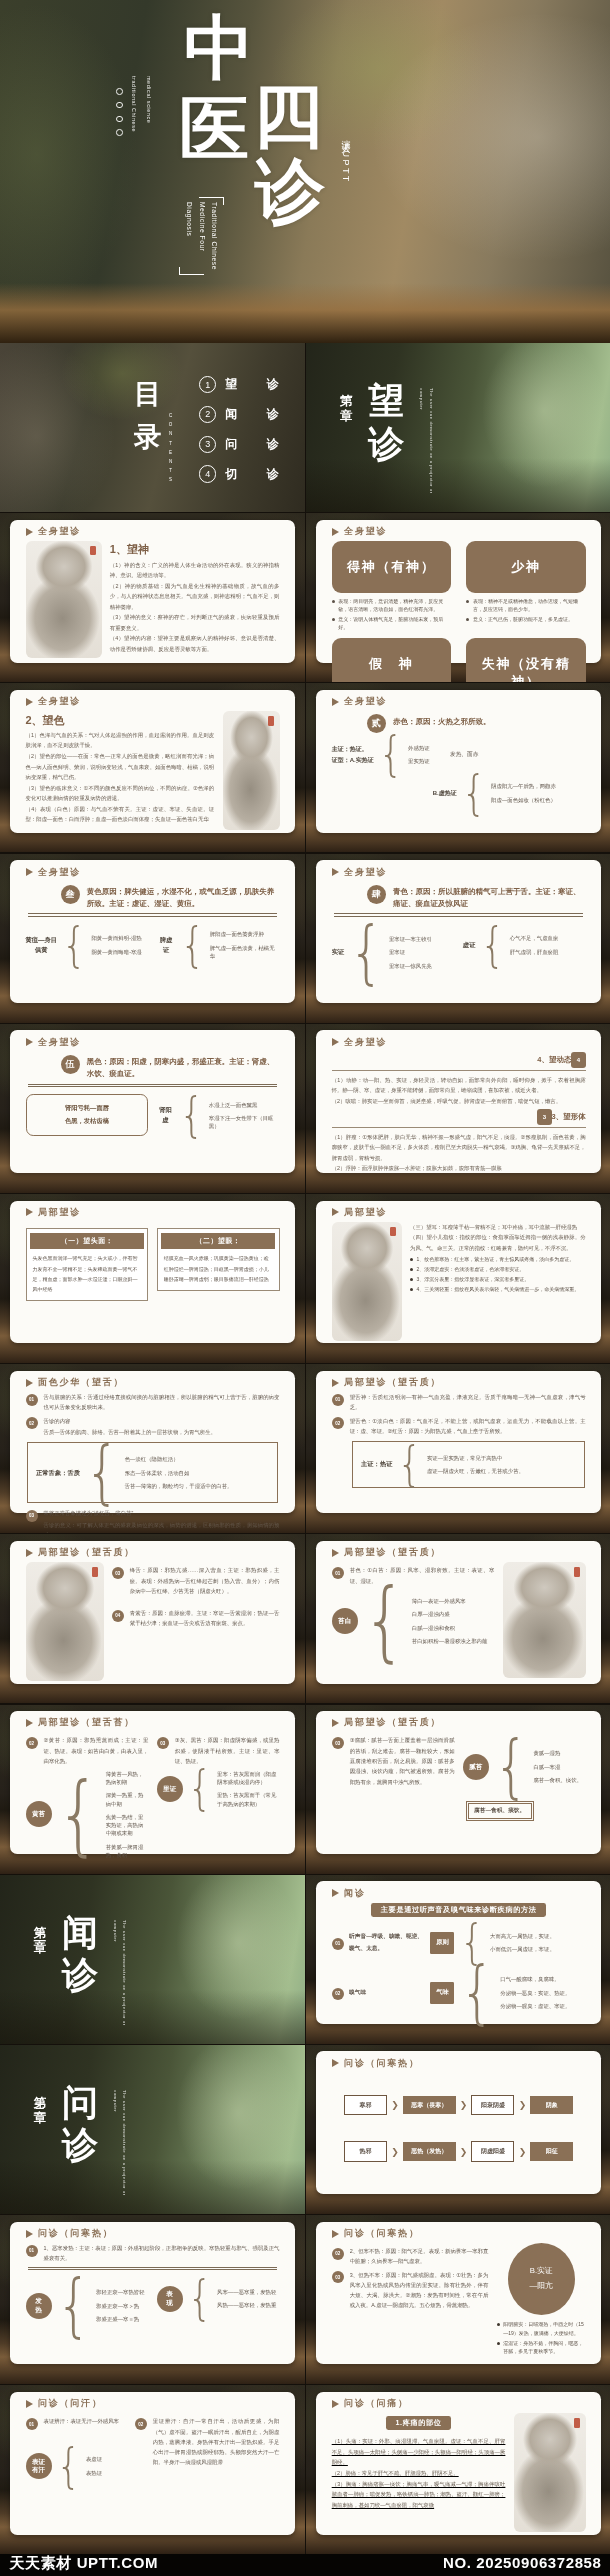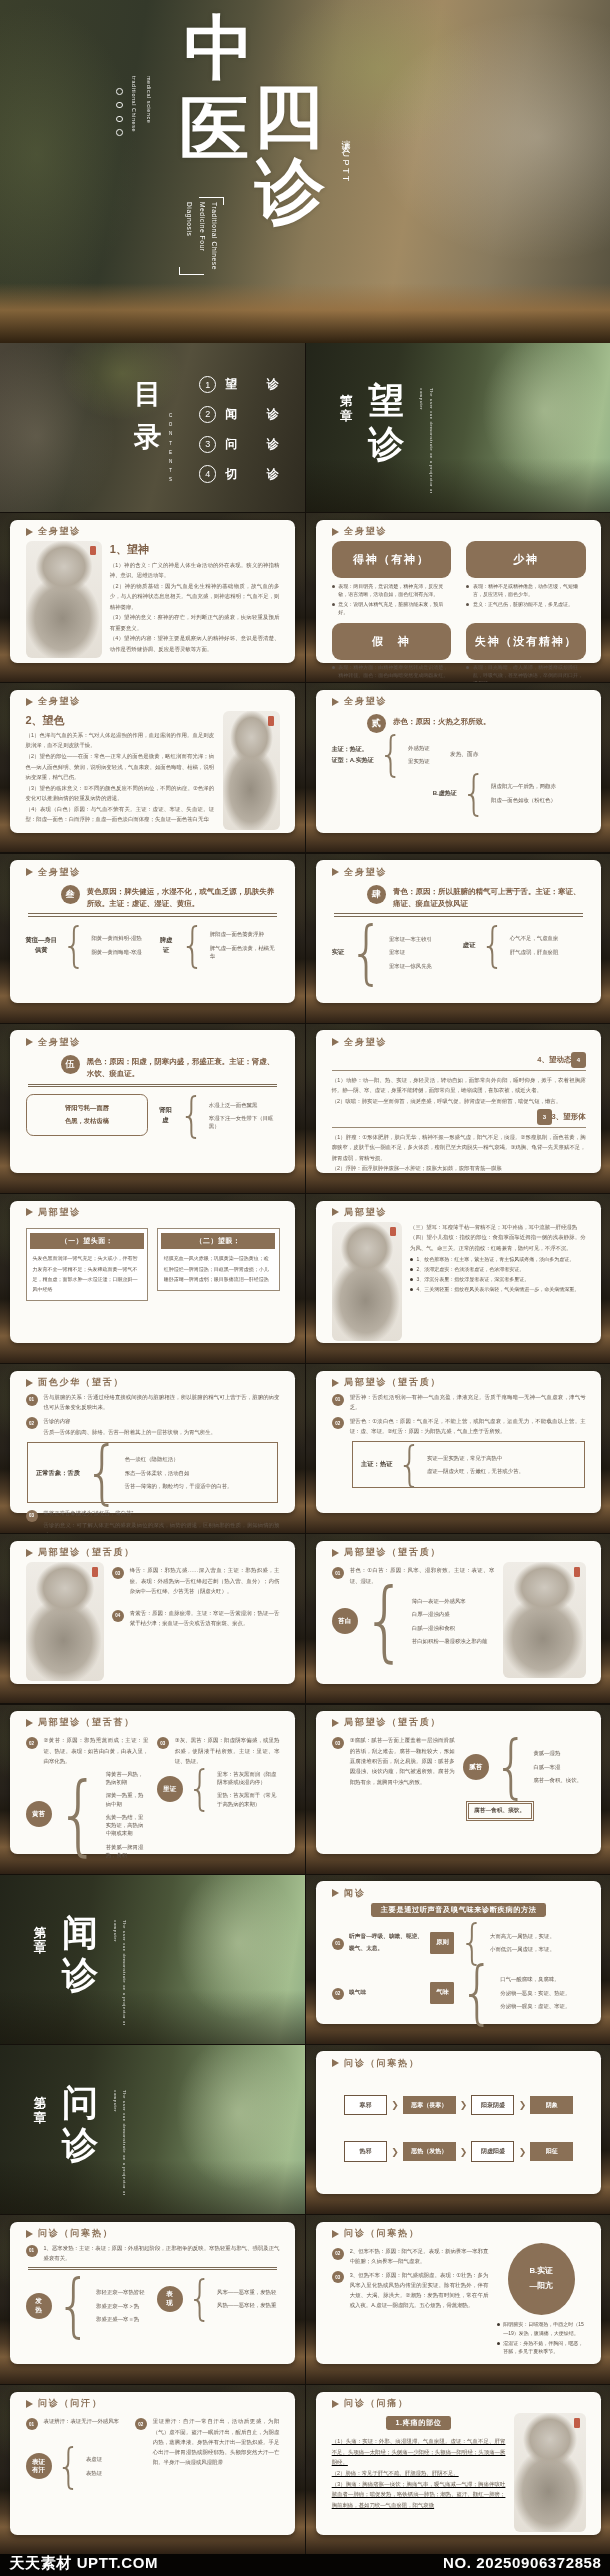--- a/index.html
+++ b/index.html
@@ -56,22 +56,22 @@
 .b-hr2{border-top:1.8px solid #7b6a55;border-bottom:0.6px solid #7b6a55;height:3.6px;margin:3px 2.4px 7.2px}
 .b-sp{height:6px}
 
 .ill{border-radius:6px;background:
  radial-gradient(ellipse 50% 30% at 50% 22%, #cfc9bf 0%, #b3aa9c 55%, transparent 75%),
  radial-gradient(ellipse 60% 45% at 48% 66%, #968e81 0%, #b7afa2 60%, transparent 82%),
  linear-gradient(180deg,#efece6,#e4dfd6);position:relative;flex:none}
 .ill::after{content:"";position:absolute;top:4.8px;right:6px;width:6px;height:9.5px;background:#b8442c;border-radius:1.2px;opacity:.85}
 
 .b-pills{display:grid;grid-template-columns:1fr 1fr;column-gap:15.5px;row-gap:7.2px}
-.pill{background:#8a7056;color:#fff;font-size:11px;font-weight:bold;letter-spacing:1.8px;text-align:center;
- border-radius:9px;padding:11px 6px;margin-bottom:3.6px;display:block}
+.pill{background:#8a7056;color:#fff;font-size:13px;font-weight:bold;letter-spacing:1.8px;text-align:center;
+ border-radius:9px;padding:17px 6px;margin-bottom:3.6px;display:block}
 .pill-bullets{display:flex;flex-direction:column;gap:1.8px}
 .pb{display:flex;gap:3.6px;font-size:5px;line-height:1.6;color:#5d5248}
 .pb::before{content:"";flex:none;width:3px;height:3px;border-radius:50%;background:#5d5248;margin-top:3px}
 
 .b-badge{display:flex;gap:7.2px;align-items:flex-start;margin:6px 0 3.6px 35px;max-width:215px}
 .badge-c{flex:none;width:19px;height:19px;border-radius:50%;background:#8a7056;color:#fff;display:flex;
  align-items:center;justify-content:center;font-size:9px;font-weight:bold}
 .badge-t{font-size:7.5px;font-weight:bold;color:#7d5f46;line-height:1.6;padding-top:1.2px}
 
 .b-brace{display:flex;align-items:center;gap:4.8px;margin:3.6px 0}
@@ -112,21 +112,21 @@
 
 .b-flow{display:flex;align-items:center;justify-content:center;gap:4.2px;margin:10px 0}
 .fstep{font-size:6px;font-weight:bold;padding:4.8px 8.3px;min-width:43px;text-align:center}
 .fstep.o{border:0.6px solid #6e5640;color:#5d5248;background:#fff}
 .fstep.f{background:#8a7056;color:#fff}
 .fchev{color:#8a7056;font-size:9px;font-weight:bold}
 
 .b-note{display:inline-block;border:0.9px solid #8a7056;outline:0.6px solid #8a7056;outline-offset:1.2px;
  font-size:5.7px;font-weight:bold;color:#5d5248;padding:3px 5.4px;margin:8.3px 0 0 4.8px}
 .bigell{width:67px;height:72px;border-radius:50%;background:#8a7056;color:#fff;display:flex;align-items:center;justify-content:center;
- text-align:center;font-size:7.8px;font-weight:bold;line-height:1.9;white-space:pre-line;margin:0 auto 4.8px}
+ text-align:center;font-size:7.8px;font-weight:normal;line-height:1.9;white-space:pre-line;margin:0 auto 4.8px}
 .b-wenrow{display:flex;align-items:center;gap:5.4px;margin:7.8px 0}
 .wen-t{font-size:5.7px;font-weight:bold;color:#5d5248;line-height:2;width:76px}
 .wen-tag{flex:none;width:24px;height:21.5px;background:#8a7056;color:#fff;display:flex;align-items:center;justify-content:center;font-size:6.3px;font-weight:bold;border-radius:1.2px}
 
 
 .chap-label{position:absolute;left:31px;top:41px;writing-mode:vertical-rl;text-orientation:upright;color:#fff;
  font-size:12.5px;letter-spacing:7.2px;font-weight:bold}
 .chap-title{position:absolute;left:62px;top:39px;display:flex;flex-direction:column;gap:4.8px}
 .chap-title span{color:#fff;font-size:36px;line-height:1.05;font-weight:bold}
 .chap-en{position:absolute;left:111px;top:45px;writing-mode:vertical-rl;color:rgba(255,255,255,.85);font-size:4.2px;letter-spacing:0.6px;line-height:2.2}

